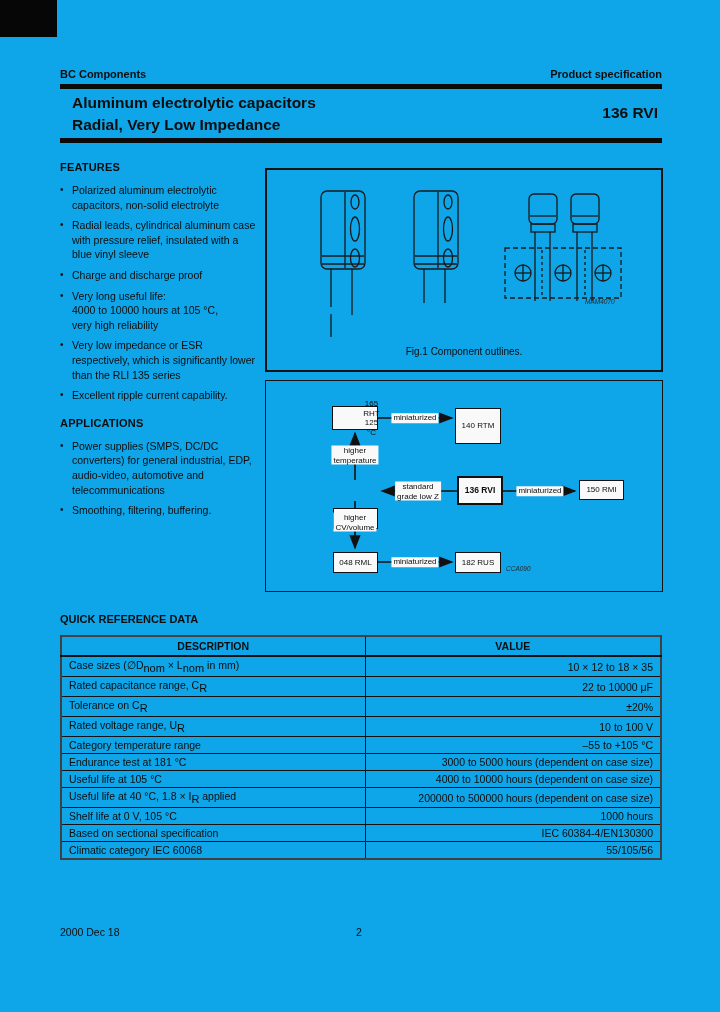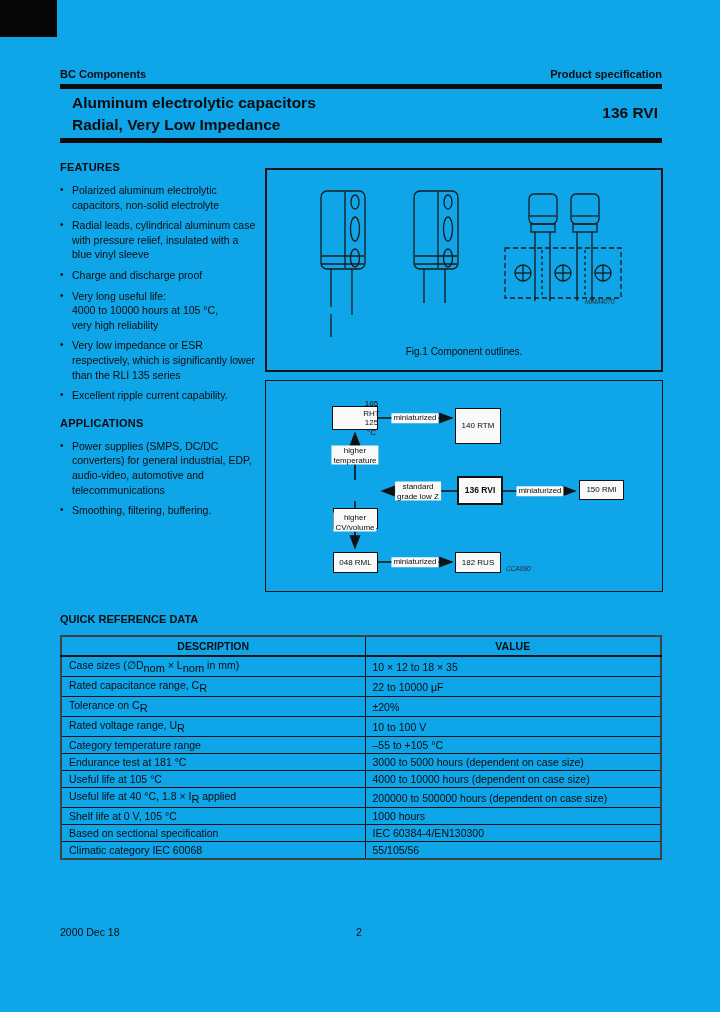--- a/index.html
+++ b/index.html
@@ -37,21 +37,21 @@
   .dbox.bold { border-width:2.6px; font-weight:bold; font-size:8.5px; }
   .dlabel { position:absolute; transform:translate(-50%,-50%); background:#f9f9f9; padding:0 2px; font-size:8px; line-height:9.5px; text-align:center; white-space:pre-line; }
   .diag-code { left:240px; top:184px; }
 
   .qrd-head { position:absolute; left:60px; top:613px; font-size:11px; font-weight:bold; }
   table.qrd { position:absolute; left:60px; top:635px; width:602px; border-collapse:collapse; font-size:10.5px; }
   table.qrd th, table.qrd td { border:1px solid #111; padding:2px 7px; height:15px; }
   table.qrd th { border-bottom:2px solid #111; font-weight:bold; text-align:center; font-size:10.5px; padding:3px; }
   table.qrd { border:2px solid #404040; }
   table.qrd td.desc { width:304px; text-align:left; }
-  table.qrd td.val  { text-align:left; }
+  table.qrd td.val  { text-align:right; }
   sub { font-size:11px; }
 
   .foot-date { position:absolute; left:60px; top:926px; font-size:10.5px; }
   .foot-page { position:absolute; left:356px; top:926px; font-size:10.5px; }
 
   svg .ln { stroke:#1a1a1a; stroke-width:1.3; fill:none; }
   svg .arr { stroke:#111; stroke-width:1.6; fill:none; }
 </style>
 </head>
 <body>

